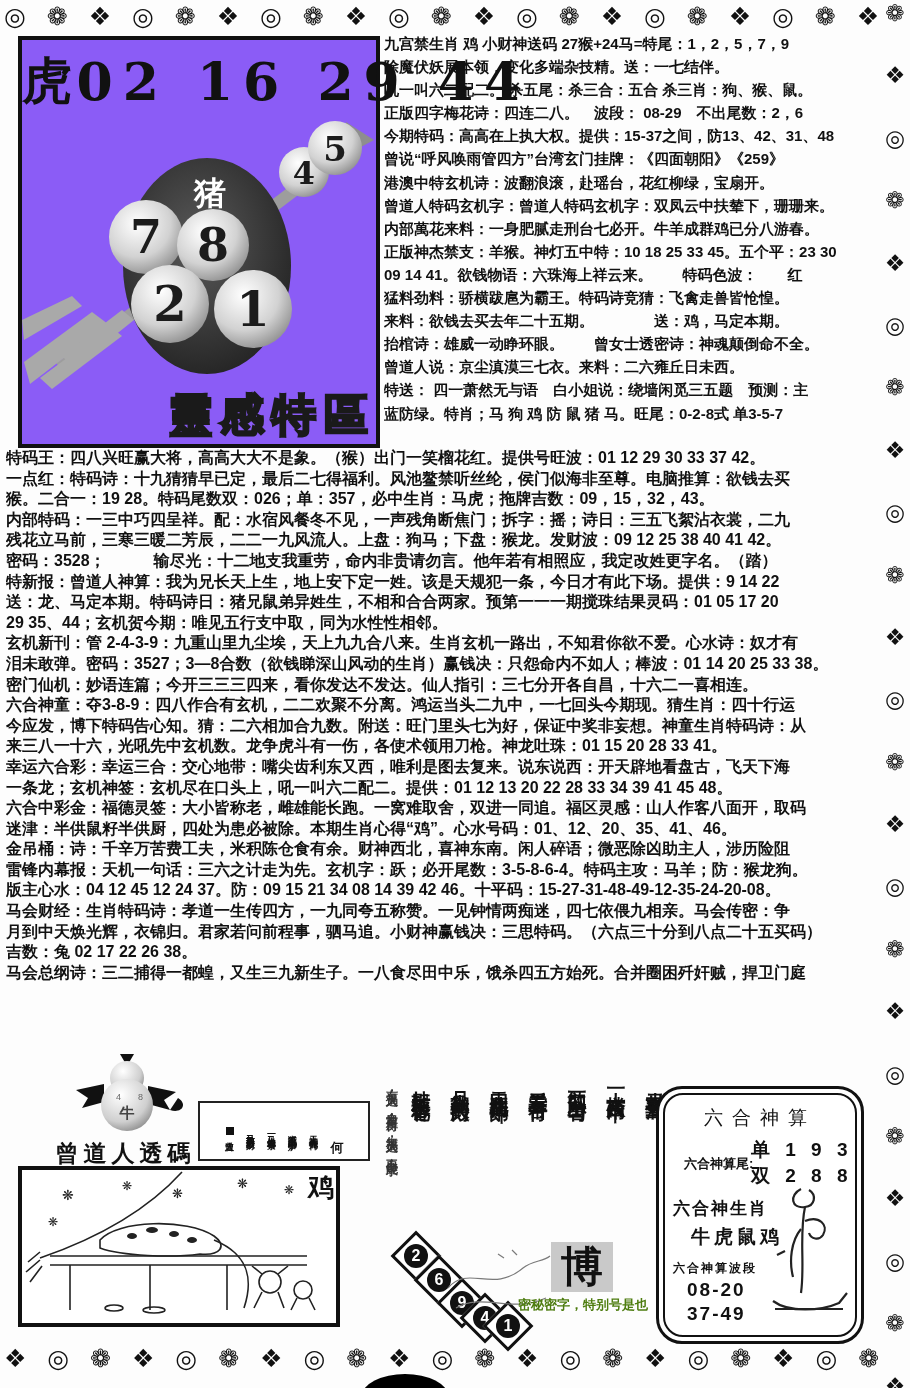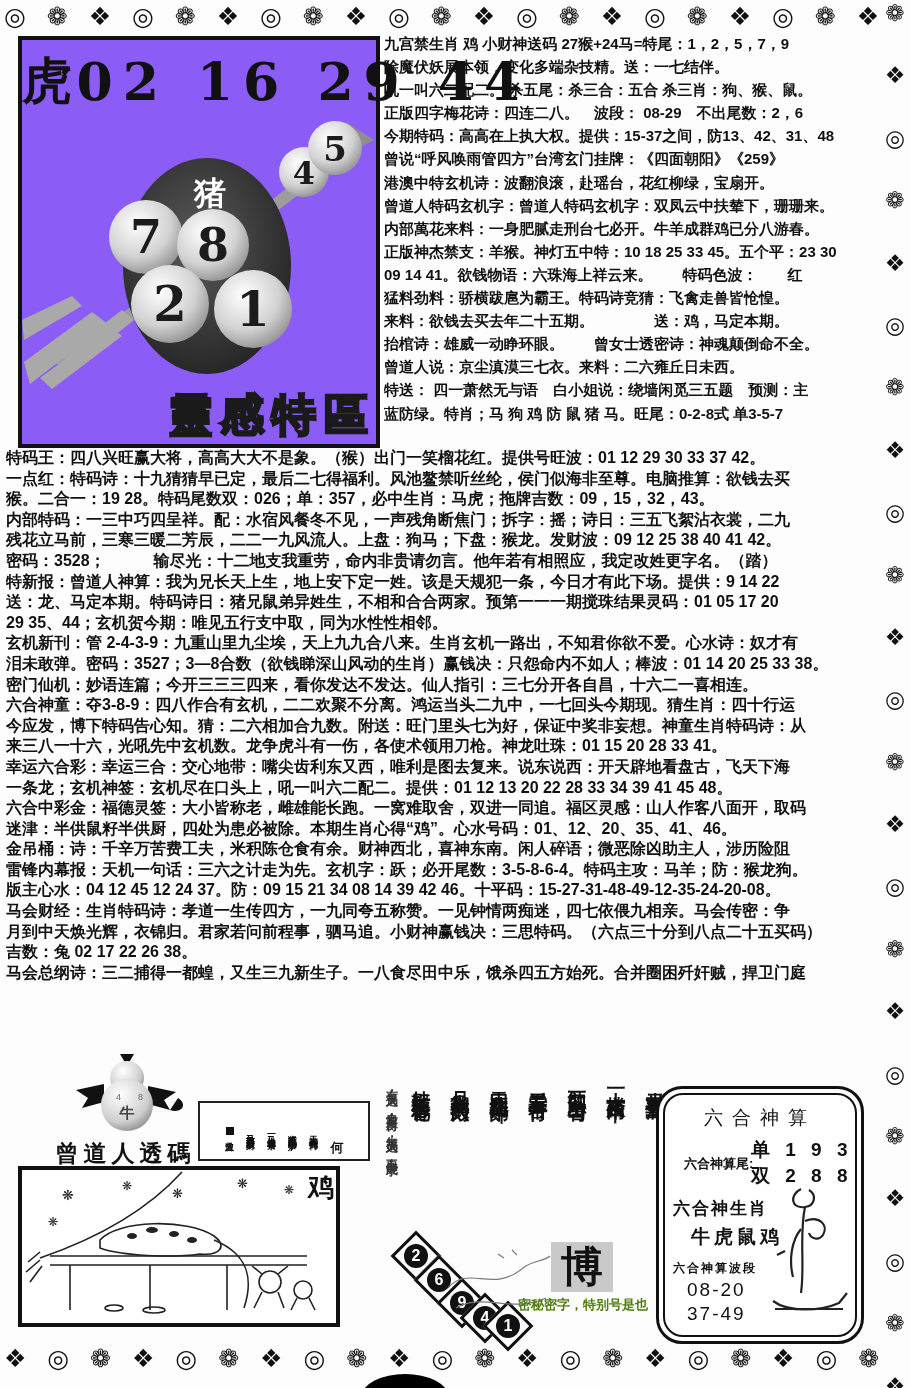--- a/index.html
+++ b/index.html
@@ -51,21 +51,21 @@
   #shensuan{position:absolute;left:656px;top:1086px;width:202px;height:252px;border:3px solid #111;border-radius:26px;background:#fff;}
   #shensuan-inner{position:absolute;left:4px;top:4px;right:4px;bottom:4px;border:2px solid #111;border-radius:20px;overflow:hidden;}
   #ss-title{margin-top:10px;text-align:center;font-size:19px;font-weight:400;letter-spacing:9px;white-space:nowrap;}
   #ss-tail{position:relative;margin-top:6px;height:52px;}
   #ss-tail-label{position:absolute;left:8px;top:18px;font-size:13px;font-weight:900;margin-left:11px;}
   #ss-tail-odd,#ss-tail-even{position:absolute;left:86px;font-size:19px;font-weight:900;letter-spacing:5px;white-space:nowrap;}
   #ss-tail-odd{top:0;}#ss-tail-even{top:26px;}
   #ss-zodiac-label{margin:8px 0 0 8px;font-size:17px;font-weight:900;letter-spacing:2px;}
   #ss-zodiac-value{margin:4px 0 0 26px;font-size:19px;font-weight:900;letter-spacing:4px;}
   #ss-wave-label{margin:10px 0 0 8px;font-size:12px;font-weight:900;letter-spacing:2px;font-family:Liberation Serif, serif;}
-  .ss-wave-val{margin:2px 0 0 22px;font-size:19px;font-weight:400;letter-spacing:2px;}
+  .ss-wave-val{margin:2px 0 0 22px;font-size:19px;font-weight:700;letter-spacing:2px;}
   #ss-figure{position:absolute;right:2px;top:86px;}
   #page-dot{position:absolute;left:362px;top:1374px;width:86px;height:44px;background:#000;border-radius:50%;}
 </style>
 </head>
 <body>
 
 <div id="page">
 
   <div id="orn-top" class="orn">◎ ❁ ❖ ◎ ❁ ❖ ◎ ❁ ❖ ◎ ❁ ❖ ◎ ❁ ❖ ◎ ❁ ❖ ◎ ❁ ❖ ◎ ❁ ❖ ◎ ❁ ❖ ◎</div>
   <div id="orn-right" class="orn">❁ ❖ ◎ ❁ ❖ ◎ ❁ ❖ ◎ ❁ ❖ ◎ ❁ ❖ ◎ ❁ ❖ ◎ ❁ ❖ ◎ ❁ ❖ ◎ ❁ ❖ ◎ ❁ ❖ ◎ ❁ ❖ ◎</div>

